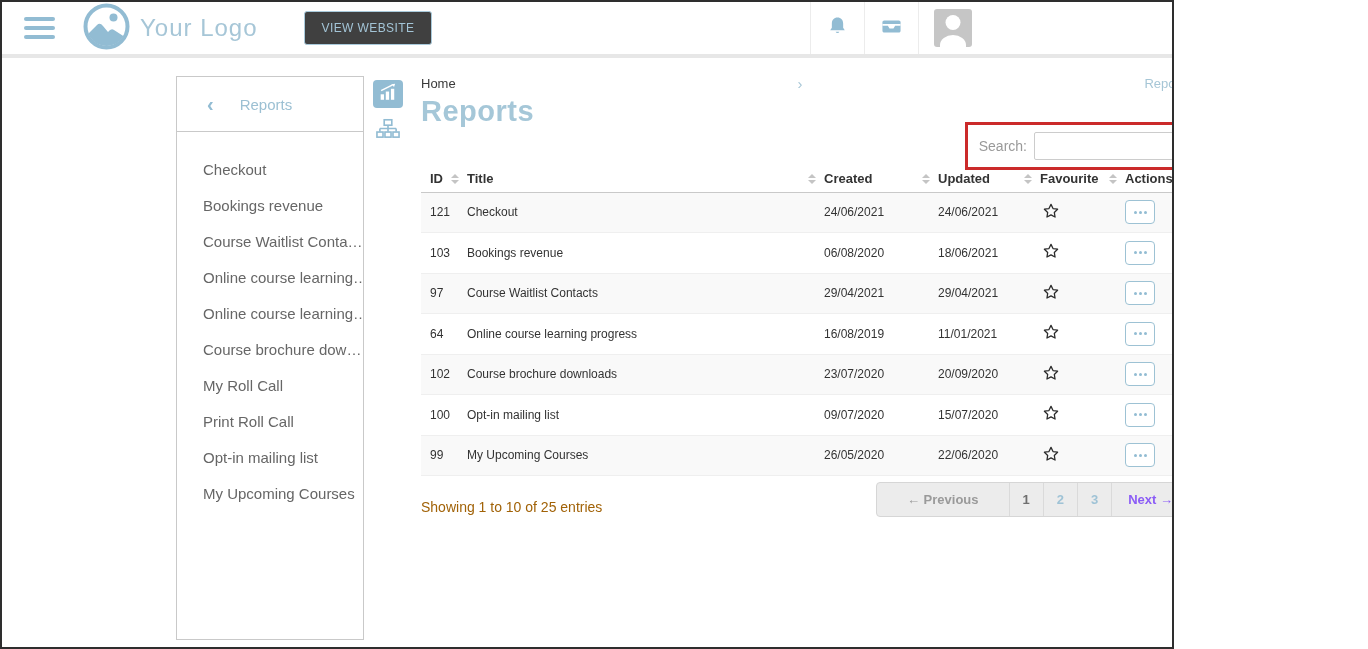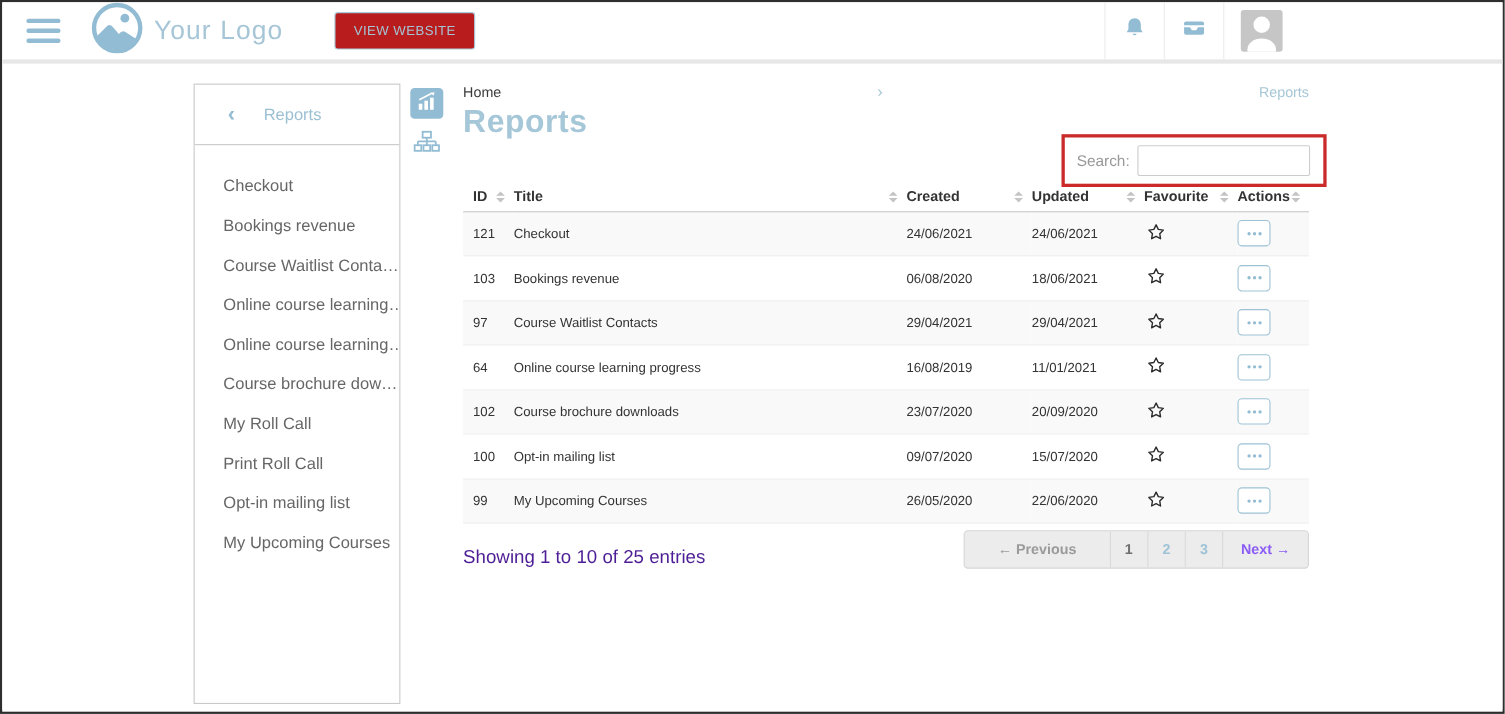--- a/index.html
+++ b/index.html
@@ -1,25 +1,25 @@
 <!DOCTYPE html>
 <html><head>
 <meta charset="utf-8">
 <style>
   * { margin:0; padding:0; box-sizing:border-box; }
   body { background:#fff; font-family:"Liberation Sans", sans-serif; }
-  .window { width:1368px; height:649px; border:2px solid #2e2e2e; background:#fff; position:relative; overflow:hidden; }
+  .window { width:1174px; height:649px; border:2px solid #2e2e2e; background:#fff; position:relative; overflow:hidden; }
 
   
   .hdr { height:56px; border-bottom:4px solid #e7e7e7; display:flex; align-items:center; background:#fff; }
   .hamburger { margin-left:22px; width:31px; display:flex; flex-direction:column; gap:5px; cursor:pointer; }
   .hamburger i { display:block; height:4px; background:#92bcd3; border-radius:2px; }
   .logo { display:flex; align-items:center; margin-left:28px; }
   .logo-text { margin-left:10px; font-size:24px; color:#a6c6d7; letter-spacing:1px; }
-  .view-website { margin-left:46px; height:34px; padding:0 17px; background:#b91c1c; border:1px solid #a9cadb; border-radius:3px; color:#a3c4d6; font-size:12px; letter-spacing:.4px; font-family:inherit; cursor:pointer; }
+  .view-website { margin-left:46px; height:34px; padding:0 17px; background:#404040; border:1px solid #a9cadb; border-radius:3px; color:#a3c4d6; font-size:12px; letter-spacing:.4px; font-family:inherit; cursor:pointer; }
   .hdr-right { margin-left:auto; margin-right:186px; display:flex; align-self:stretch; }
   .hdr-cell { width:54px; display:flex; align-items:center; justify-content:center; border-left:1px solid #ececec; cursor:pointer; }
   .hdr-avatar { width:68px; display:flex; align-items:center; justify-content:center; border-left:1px solid #ececec; }
   .avatar { width:38px; height:38px; background:#c6c6c6; border-radius:3px; position:relative; overflow:hidden; cursor:pointer; }
   .avatar .head { position:absolute; left:50%; top:6px; transform:translateX(-50%); width:15px; height:15px; background:#fff; border-radius:50%; }
   .avatar .torso { position:absolute; left:50%; bottom:-8px; transform:translateX(-50%); width:26px; height:20px; background:#fff; border-radius:50% 50% 0 0; }
 
   
   .page { position:relative; height:587px; background:#fff; }
 
@@ -62,21 +62,21 @@
   tbody tr:nth-child(odd) { background:#f9f9f9; }
   tbody td { font-size:12px; color:#333; vertical-align:middle; padding:0;margin-top:36px; }
   td.c-id { padding-left:9px; }
   td.c-fav { padding-left:2px; }
   .star-btn { background:none; border:none; cursor:pointer; padding:0; display:flex; align-items:center; }
   .actions-btn { width:30px; height:24px; background:#fff; border:1px solid #9dc2d4; border-radius:4px; display:flex; align-items:center; justify-content:center; gap:2px; cursor:pointer; }
   .actions-btn .dot { width:3px; height:3px; border-radius:50%; background:#92bcd3; }
 
   
   .table-footer { display:flex; justify-content:space-between; align-items:center; margin-top:6px; }
-  .showing { font-size:17px; color:#4c1d95; margin-top:14px;text-align:center; }
+  .showing { font-size:14px; color:#a16207; margin-top:14px;text-align:center; }
   .pagination { display:inline-flex; align-items:stretch; background:#ececec; border:1px solid #d6d6d6; border-radius:4px; overflow:hidden; font-size:13px; font-weight:bold; }
   .pg { display:flex; align-items:center; padding:9px 13px; border-left:1px solid #dadada; cursor:pointer; }
   .pg.prev { border-left:none; padding:9px 30px; color:#9a9a9a; }
   .pg.num { color:#9fc3d6; }
   .pg.num.current { color:#6f6f6f; }
   .pg.next { color:#8b5cf6; padding:9px 16px; }
 </style>
 </head>
 <body>
 

